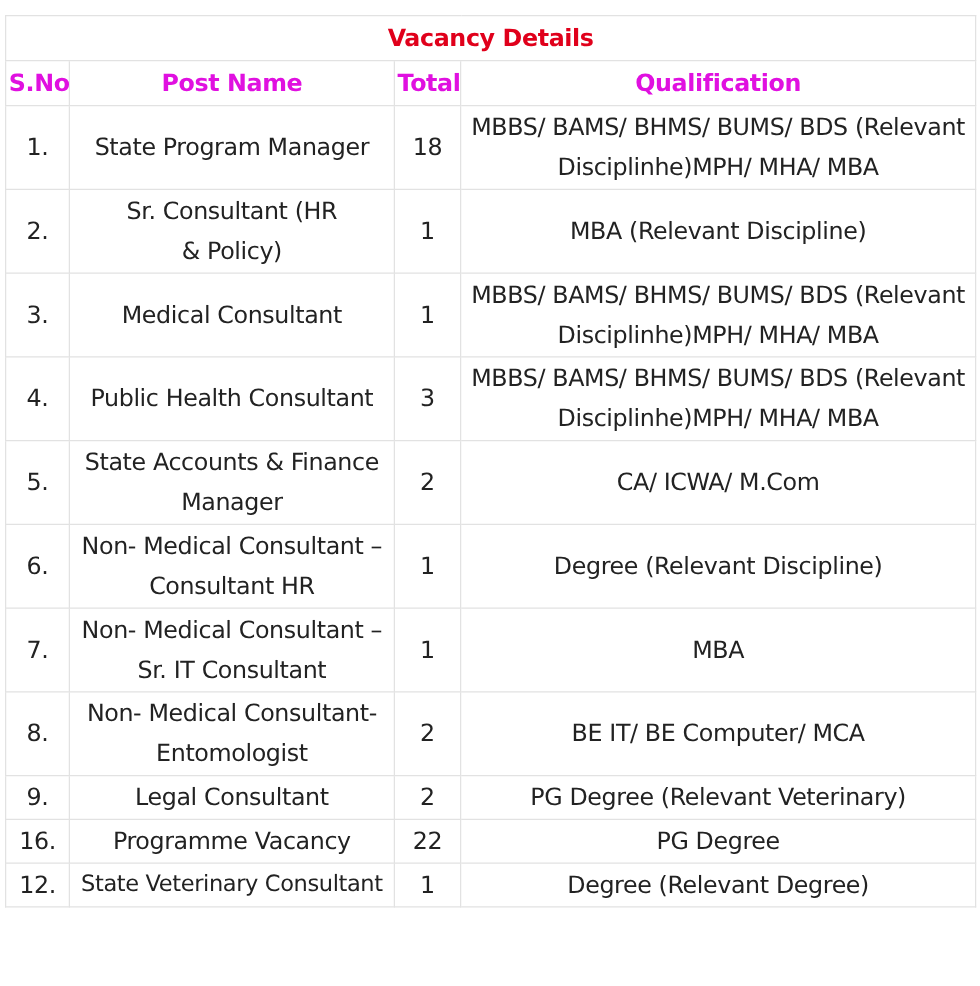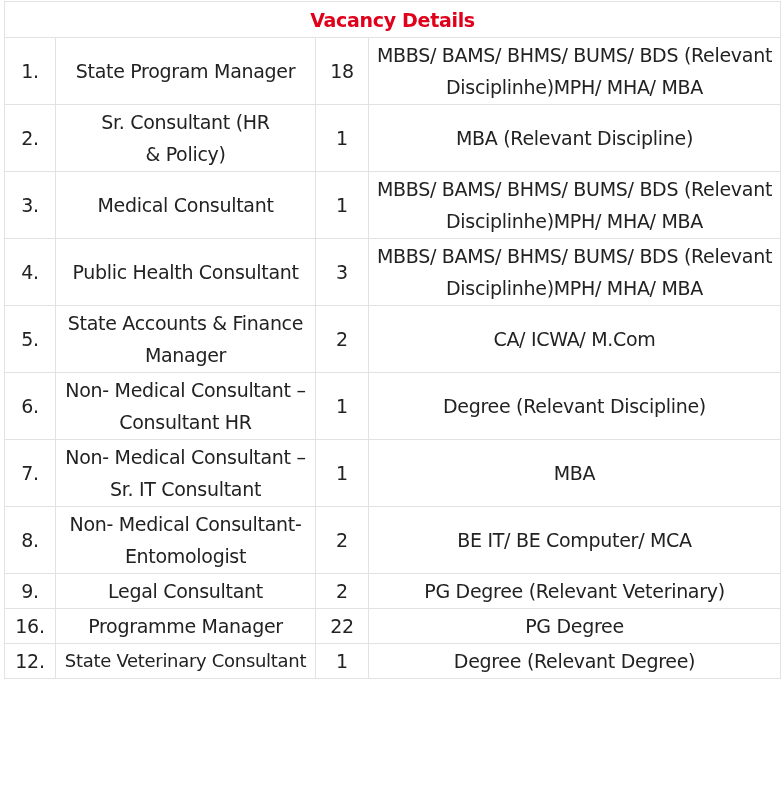--- a/index.html
+++ b/index.html
@@ -1,18 +1,18 @@
 <!DOCTYPE html>
 <html><head>
 <meta charset="utf-8">
 <style>
   html, body { margin:0; padding:0; background:#ffffff; }
   body { width:784px; height:789px; overflow:hidden; font-family:"DejaVu Sans","Liberation Sans",sans-serif; }
   table.vacancy {
-    position:absolute; left:4px; top:1px;
+    position:absolute; left:4px; top:12px;
     border-collapse:collapse; width:776px; table-layout:fixed;
     color:#222222; font-size:19px;
   }
   table.vacancy td, table.vacancy th {
     border:1px solid #e2e2e2; text-align:center; vertical-align:middle;
     padding:0 2px; line-height:32px; letter-spacing:-0.3px;
   }
   .title-cell { color:#e0001b; font-weight:bold; font-size:19px; height:35px; }
   .head-cell { color:#e010e0; font-weight:bold; font-size:19px; height:35px; }
   col.c1 { width:51px; } col.c2 { width:260px; } col.c3 { width:53px; } col.c4 { width:412px; }
@@ -25,20 +25,26 @@
 <table class="vacancy">
   <colgroup>
       <col class="c1">
       <col class="c2">
       <col class="c3">
       <col class="c4">
     </colgroup>
   <tbody>
       <tr>
     <td colspan="4" class="title-cell">Vacancy Details</td>
+  </tr>
+  <tr>
+    <th class="head-cell">S.No</th>
+    <th class="head-cell">Post Name</th>
+    <th class="head-cell">Total</th>
+    <th class="head-cell">Qualification</th>
   </tr>
 
   <tr class="tall">
     <td>1.</td>
     <td>State Program Manager</td>
     <td>18</td>
     <td>MBBS/ BAMS/ BHMS/ BUMS/ BDS (Relevant Disciplinhe)MPH/ MHA/ MBA</td>
   </tr>
   <tr class="tall">
     <td>2.</td>
@@ -83,21 +89,21 @@
     <td>BE IT/ BE Computer/ MCA</td>
   </tr>
   <tr class="short">
     <td>9.</td>
     <td>Legal Consultant</td>
     <td>2</td>
     <td>PG Degree (Relevant Veterinary)</td>
   </tr>
   <tr class="short">
     <td>16.</td>
-    <td>Programme Manager</td>
+    <td>Programme Vacancy</td>
     <td>22</td>
     <td>PG Degree</td>
   </tr>
   <tr class="short">
     <td>12.</td>
     <td style="white-space:nowrap;font-size:18px;text-align:center;">State Veterinary Consultant</td>
     <td>1</td>
     <td>Degree (Relevant Degree)</td>
   </tr>
 </tbody>

